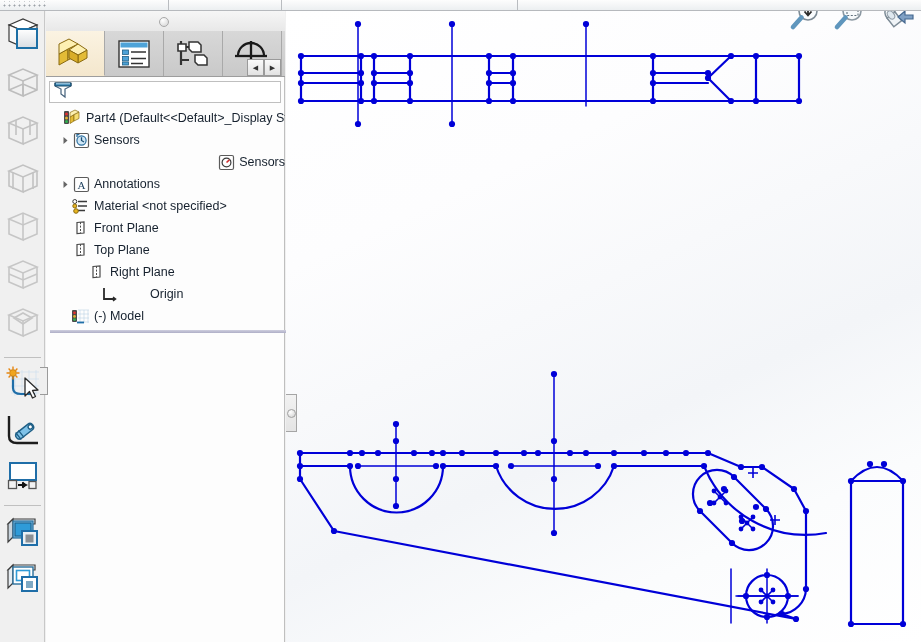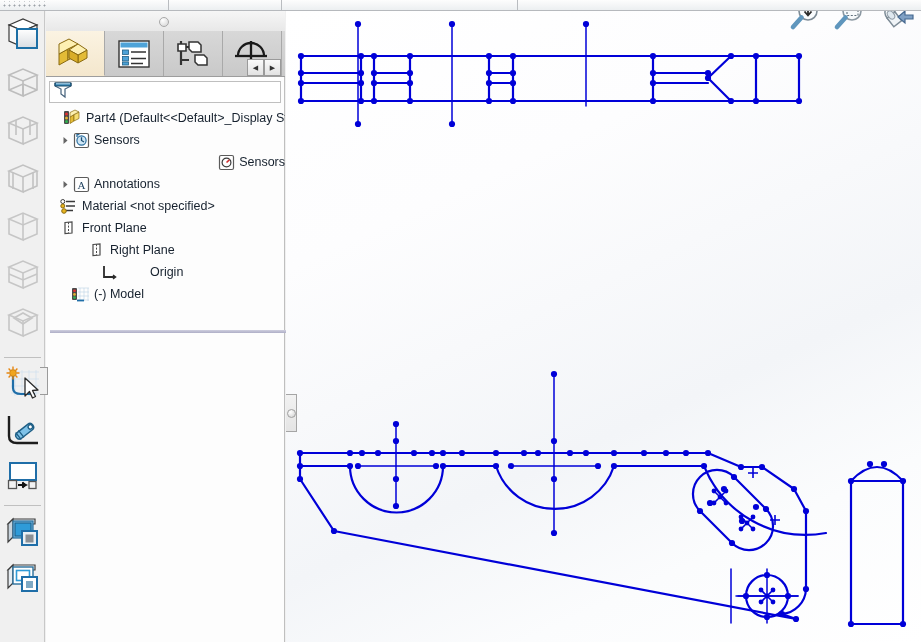--- a/index.html
+++ b/index.html
@@ -409,43 +409,53 @@
             </svg>
           </span>
           <span class="ticon">
             <svg width="17" height="17" viewBox="0 0 17 17">
               <rect x="1.5" y="1.5" width="14" height="14" rx="1.5" fill="#ffffff" stroke="#5b5b5b" stroke-width="1.2"></rect>
               <text x="8.5" y="12.5" font-size="11" font-family="Liberation Serif, serif" text-anchor="middle" fill="#1b3d5c">A</text>
             </svg>
           </span>
           <span class="tlabel">Annotations</span>
         </div>
-        <div class="trow" style=" align-items: center;">
+        <div class="trow" style="padding-left: 12px; align-items: center;">
           <span class="twist"></span>
           <span class="ticon">
             <svg width="18" height="17" viewBox="0 0 18 17">
               <g stroke="#3a3a3a" stroke-width="1.6" fill="none">
                 <path d="M6 3.5 H15 M6 8 H15 M6 12.5 H13"></path>
               </g>
               <circle cx="2.8" cy="3.5" r="2" fill="#ffffff" stroke="#3a3a3a" stroke-width="1"></circle>
               <circle cx="2.8" cy="8" r="2" fill="#e8b520" stroke="#8a6a10" stroke-width="1"></circle>
               <circle cx="4" cy="13" r="2.3" fill="#e8b520" stroke="#8a6a10" stroke-width="1"></circle>
             </svg>
           </span>
           <span class="tlabel">Material &lt;not specified&gt;</span>
         </div>
-        <div class="trow" style="padding-left: 0;">
+        <div class="trow" style="padding-left: 12px;">
           <span class="twist"></span>
           <span class="ticon">
             <svg width="17" height="17" viewBox="0 0 17 17">
               <path d="M4 2.5 L11 2 L11 13 L4 13.5 Z" fill="#ffffff" stroke="#4a4a4a" stroke-width="1.2"></path>
               <path d="M7.5 2.2 L7.5 13.2" stroke="#4a4a4a" stroke-width="1" stroke-dasharray="2 1.4"></path>
             </svg>
           </span>
           <span class="tlabel">Front Plane</span>
+        </div>
+        <div class="trow" style="padding-left: 12px;">
+          <span class="twist"></span>
+          <span class="ticon">
+            <svg width="17" height="17" viewBox="0 0 17 17">
+              <path d="M4 2.5 L11 2 L11 13 L4 13.5 Z" fill="#ffffff" stroke="#4a4a4a" stroke-width="1.2"></path>
+              <path d="M7.5 2.2 L7.5 13.2" stroke="#4a4a4a" stroke-width="1" stroke-dasharray="2 1.4"></path>
+            </svg>
+          </span>
+          <span class="tlabel">Top Plane</span>
         </div>
         <div class="trow" style="padding-left: 28px;">
           <span class="twist"></span>
           <span class="ticon">
             <svg width="17" height="17" viewBox="0 0 17 17">
               <path d="M4 2.5 L11 2 L11 13 L4 13.5 Z" fill="#ffffff" stroke="#4a4a4a" stroke-width="1.2"></path>
               <path d="M7.5 2.2 L7.5 13.2" stroke="#4a4a4a" stroke-width="1" stroke-dasharray="2 1.4"></path>
             </svg>
           </span>
           <span class="tlabel">Right Plane</span>

